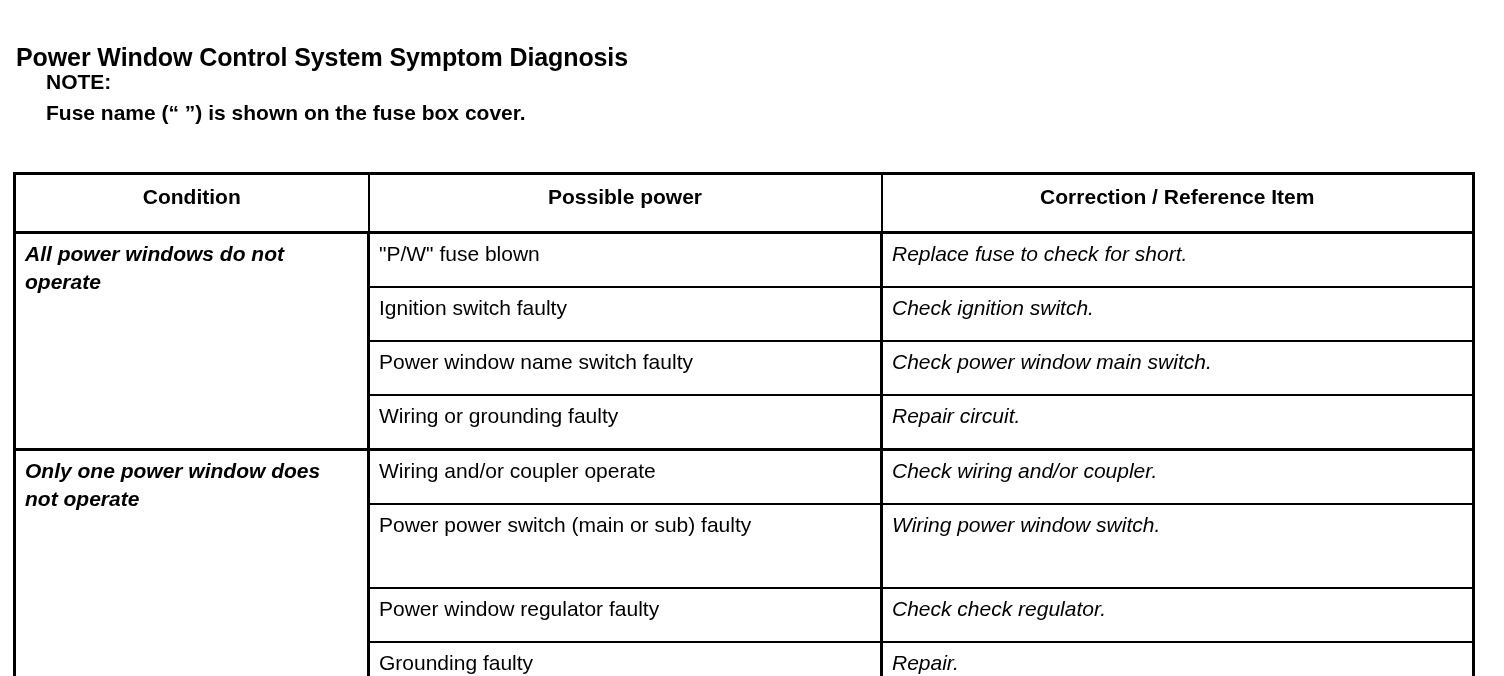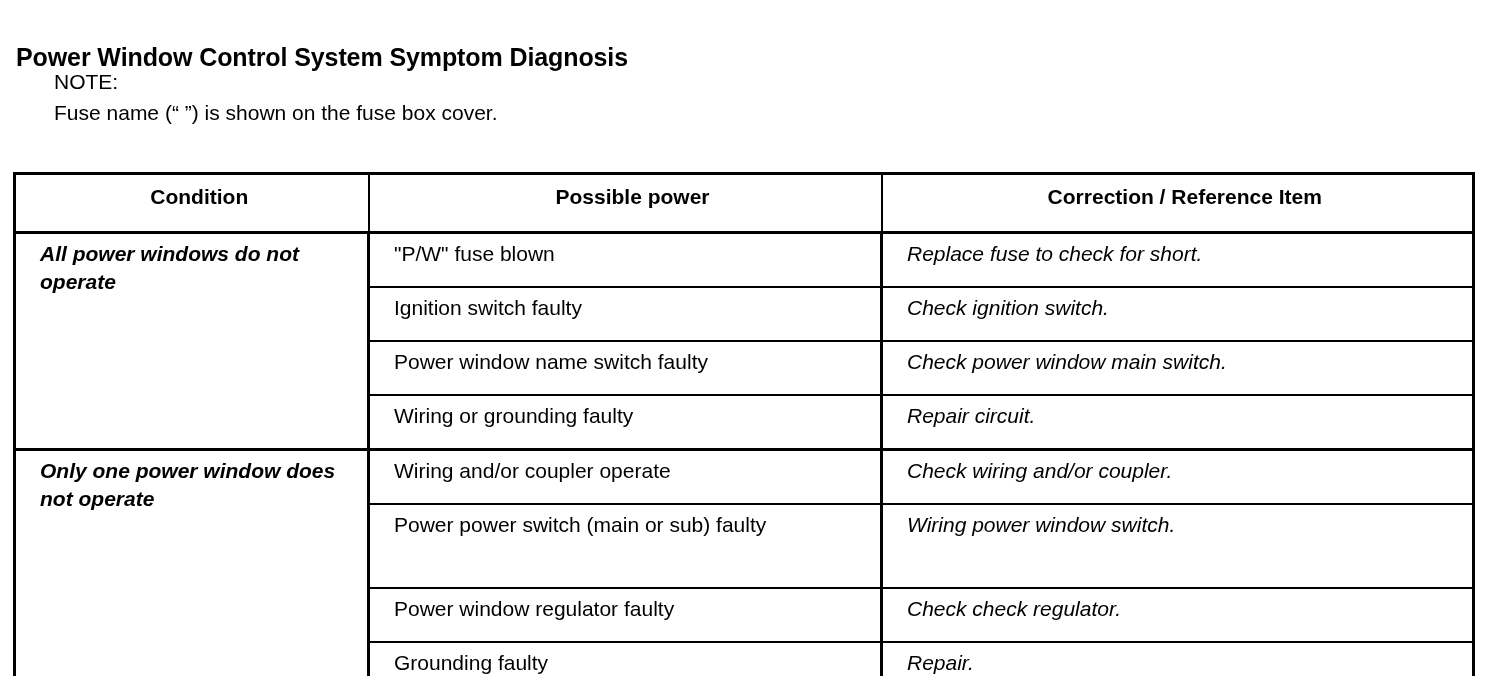--- a/index.html
+++ b/index.html
@@ -26,24 +26,24 @@
     left: 16px;
     top: 26px;
     font-size: 25px;
     font-weight: bold;
     letter-spacing: -0.1px;
     white-space: nowrap;
   }
 
   .note-block {
     position: absolute;
-    left: 54px;
+    left: 46px;
     top: 66px;
     font-size: 21px;
-    font-weight: normal;
+    font-weight: bold;
     line-height: 31px;
   }
   .note-label { display: block; }
   .note-text  { display: block; white-space: nowrap; }
 
   .diag-table {
     position: absolute;
     left: 13px;
     top: 172px;
     width: 1459px;
@@ -52,21 +52,21 @@
     border: 3px solid #000;
   }
   .diag-table col.c-cond { width: 354px; }
   .diag-table col.c-cause { width: 513px; }
   .diag-table col.c-corr  { width: 592px; }
 
   .diag-table th,
   .diag-table td {
     border: 2px solid #000;
     vertical-align: top;
-    padding: 6px 9px 4px 24px;
+    padding: 6px 9px 4px 9px;
     font-size: 21px;
     line-height: 28px;
   }
 
   .diag-table thead th {
     text-align: center;
     font-weight: bold;
     height: 44px;
     padding-top: 8px;
     vertical-align: top;

